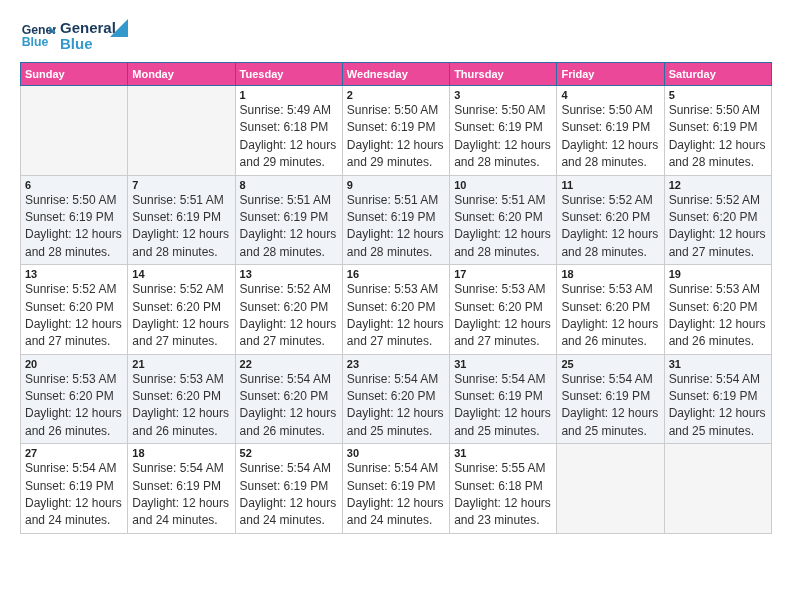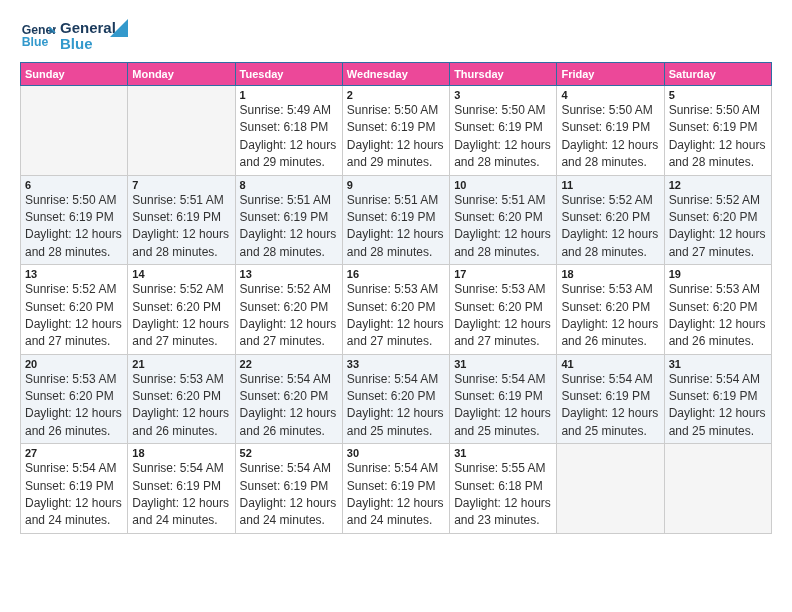--- a/index.html
+++ b/index.html
@@ -217,29 +217,29 @@
           </td>
           <td>
             <span class="day-num">21</span>
             <div class="day-info">Sunrise: 5:53 AM<br>Sunset: 6:20 PM<br>Daylight: 12 hours and 26 minutes.</div>
           </td>
           <td>
             <span class="day-num">22</span>
             <div class="day-info">Sunrise: 5:54 AM<br>Sunset: 6:20 PM<br>Daylight: 12 hours and 26 minutes.</div>
           </td>
           <td>
-            <span class="day-num">33</span>
+            <span class="day-num">23</span>
             <div class="day-info">Sunrise: 5:54 AM<br>Sunset: 6:20 PM<br>Daylight: 12 hours and 25 minutes.</div>
           </td>
           <td>
             <span class="day-num">31</span>
             <div class="day-info">Sunrise: 5:54 AM<br>Sunset: 6:19 PM<br>Daylight: 12 hours and 25 minutes.</div>
           </td>
           <td>
-            <span class="day-num">41</span>
+            <span class="day-num">25</span>
             <div class="day-info">Sunrise: 5:54 AM<br>Sunset: 6:19 PM<br>Daylight: 12 hours and 25 minutes.</div>
           </td>
           <td>
             <span class="day-num">31</span>
             <div class="day-info">Sunrise: 5:54 AM<br>Sunset: 6:19 PM<br>Daylight: 12 hours and 25 minutes.</div>
           </td>
         </tr>
         <tr>
           <td>
             <span class="day-num">27</span>

